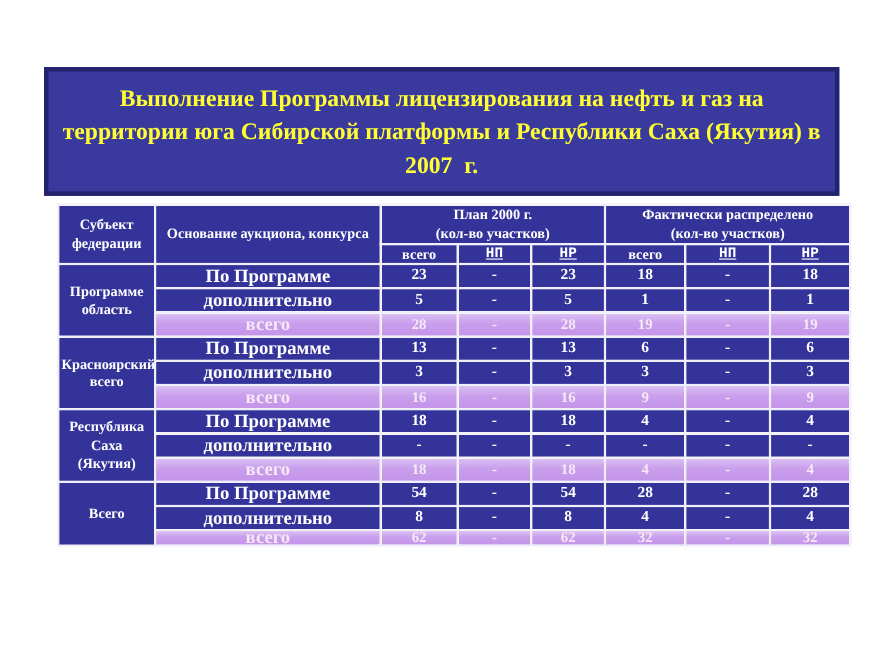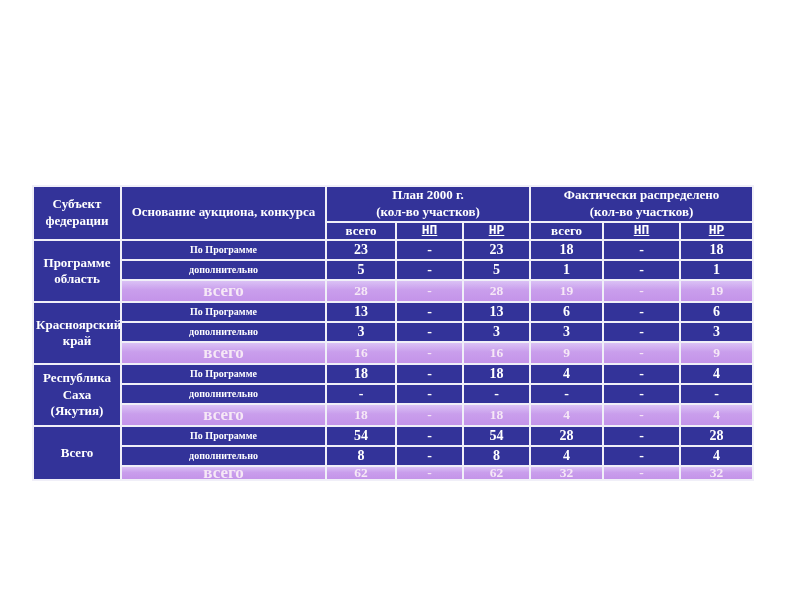--- a/index.html
+++ b/index.html
@@ -15,49 +15,52 @@
     border:4px solid var(--title-border, #23236E);
     display:flex; align-items:center; justify-content:center;
   }
   .title-text {
     color:var(--title-text, #FFFF33);
     font-weight:bold; font-size:21.5px; line-height:1.42;
     text-align:center; white-space:pre-wrap; padding:0 12px;
   }
   
   .tbl {
-    position:absolute; left:32px; top:185px; width:720px;
+    position:absolute; left:52px; top:185px; width:720px;
     border-collapse:collapse; table-layout:fixed;padding-left:21px;
   }
   .tbl th, .tbl td {
     border:2px solid var(--grid, #F0EFF8);
     background:var(--cell-bg, #333399);
     color:var(--cell-text, #FFFFFF);
     font-weight:bold; text-align:center; vertical-align:middle;
     padding:0 2px; overflow:hidden;
   }
   .tbl thead tr.group-row th { height:29px; font-size:13px; line-height:1.3; }
   .tbl thead tr.sub-row th   { height:15px; font-size:13px; }
   .sub-underline { text-decoration:underline;font-family:Liberation Mono, monospace; }
   .tbl tbody td, .tbl tbody th { height:18px; font-size:14px; }
   .tbl tbody th.region { font-size:13px; line-height:1.25; }
-  .tbl td.row-label { font-size:10px; }
+  .tbl td.row-label { font-size:17px; }
   tr.total-row td {
     background:linear-gradient(180deg, #DAC1F5 0%, var(--total-row-bg, #C99EEC) 45%, #C494E9 100%);
     color:var(--total-text, #F6E8F6);
   }
   tr.total-row td.row-label { font-size:17px; }
   tr.total-row td { font-size:13.5px; }
   tr.clipped td { height:12px; line-height:10px; }
 </style>
 </head>
 <body>
 
 <div class="slide">
 
+  <div class="title-box">
+    <div class="title-text">Выполнение Программы лицензирования на нефть и газ на территории юга Сибирской платформы и Республики Саха (Якутия) в  2007  г.</div>
+  </div>
 
   <table class="tbl">
     <colgroup>
       <col style="width:88px">
         <col style="width:205px">
       <col style="width:70px">
         <col style="width:67px">
         <col style="width:67px">
       <col style="width:73px">
         <col style="width:77px">
@@ -108,21 +111,21 @@
         <tr class="total-row">
           <td class="row-label">всего</td>
           <td>28</td>
           <td>-</td>
           <td>28</td>
           <td>19</td>
           <td>-</td>
           <td>19</td>
         </tr>
         <tr>
-          <th rowspan="3" class="region">Красноярский край</th>
+          <th rowspan="3" class="region">Красноярский всего</th>
           <td class="row-label">По Программе</td>
           <td>13</td>
           <td>-</td>
           <td>13</td>
           <td>6</td>
           <td>-</td>
           <td>6</td>
         </tr>
         <tr>
           <td class="row-label">дополнительно</td>

